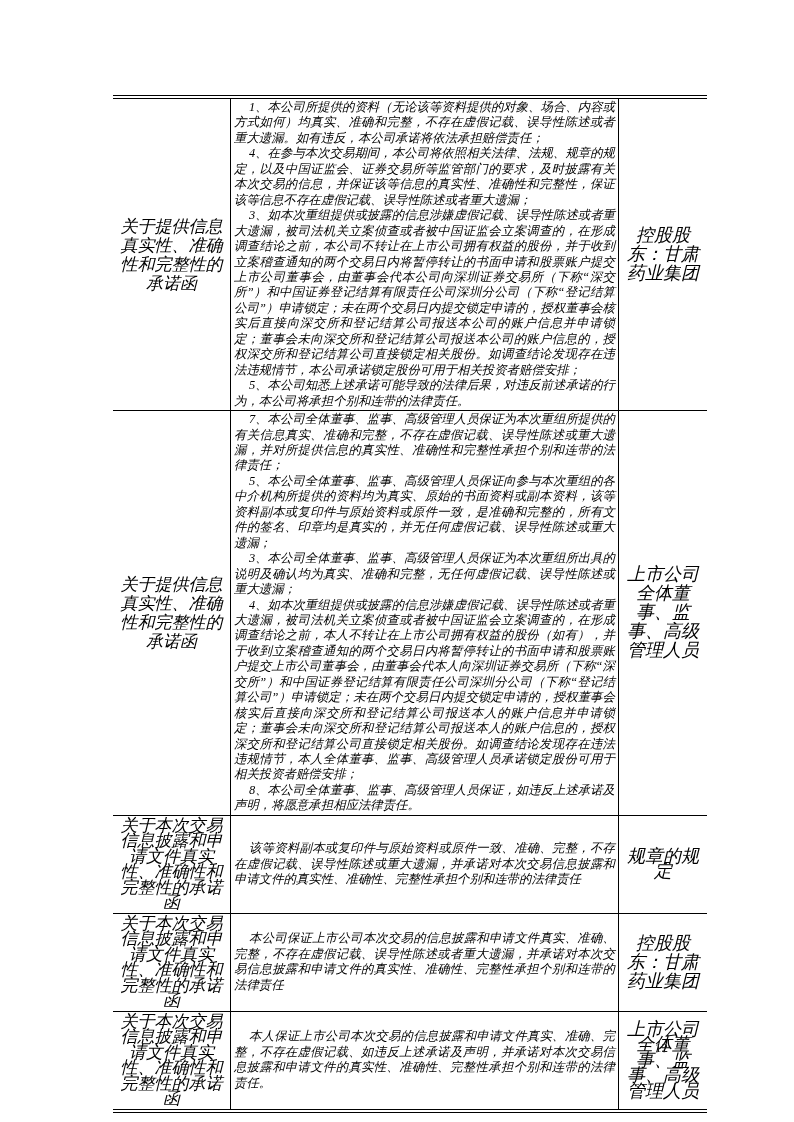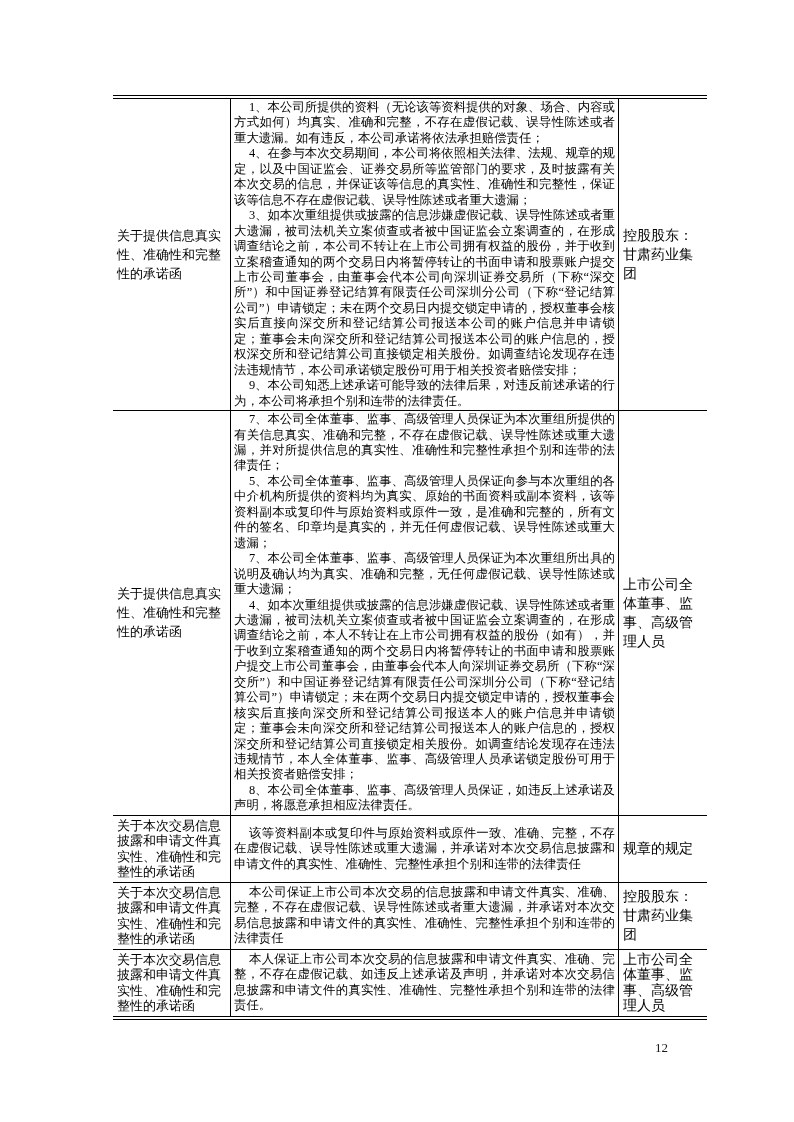--- a/index.html
+++ b/index.html
@@ -20,45 +20,47 @@
     border-collapse: collapse;
     table-layout: fixed;
     border-top: 4px double #000;
     border-bottom: 4px double #000;
   }
   .doc-table td {
     vertical-align: middle;
     padding: 0;
     word-break: break-all;
     overflow-wrap: break-word;
+    font-style: italic;
   }
   .doc-table tr { border-bottom: 1px solid #000; }
   .doc-table tr:last-child { border-bottom: none; }
 
   td.c1 {
     width: 109px;
     border-right: 1px solid #000;
-    text-align: left;
-    font-size: 13px;
+    text-align: center;
+    font-size: 17px;
     line-height: 19px;
     padding: 2px 4px;
   }
   td.c2 {
     width: 381px;
     border-right: 1px solid #000;
     font-size: 12.4px;
     line-height: 15.45px;
     text-align: justify;
     text-justify: inter-ideograph;
     padding: 1px 3px;
   }
   td.c2 p { margin: 0; text-indent: 15px; }
   td.c3 {
     width: 80px;
-    font-size: 14px;
+    text-align: center;
+    font-size: 18px;
     line-height: 19px;
     padding: 2px 4px;
   }
 
   tr.r1 { height: 307px; }
   tr.r2 { height: 402px; }
   tr.r3 { height: 61px; }
   tr.r4 { height: 66px; }
   tr.r5 { height: 62px; }
 
@@ -80,30 +82,30 @@
 <div class="page">
 
   <table class="doc-table">
     <tbody>
         <tr class="r1">
       <td class="c1">关于提供信息真实性、准确性和完整性的承诺函</td>
       <td class="c2">
         <p>1、本公司所提供的资料（无论该等资料提供的对象、场合、内容或方式如何）均真实、准确和完整，不存在虚假记载、误导性陈述或者重大遗漏。如有违反，本公司承诺将依法承担赔偿责任；</p>
         <p>4、在参与本次交易期间，本公司将依照相关法律、法规、规章的规定，以及中国证监会、证券交易所等监管部门的要求，及时披露有关本次交易的信息，并保证该等信息的真实性、准确性和完整性，保证该等信息不存在虚假记载、误导性陈述或者重大遗漏；</p>
         <p>3、如本次重组提供或披露的信息涉嫌虚假记载、误导性陈述或者重大遗漏，被司法机关立案侦查或者被中国证监会立案调查的，在形成调查结论之前，本公司不转让在上市公司拥有权益的股份，并于收到立案稽查通知的两个交易日内将暂停转让的书面申请和股票账户提交上市公司董事会，由董事会代本公司向深圳证券交易所（下称“深交所”）和中国证券登记结算有限责任公司深圳分公司（下称“登记结算公司”）申请锁定；未在两个交易日内提交锁定申请的，授权董事会核实后直接向深交所和登记结算公司报送本公司的账户信息并申请锁定；董事会未向深交所和登记结算公司报送本公司的账户信息的，授权深交所和登记结算公司直接锁定相关股份。如调查结论发现存在违法违规情节，本公司承诺锁定股份可用于相关投资者赔偿安排；</p>
-        <p>9、本公司知悉上述承诺可能导致的法律后果，对违反前述承诺的行为，本公司将承担个别和连带的法律责任。</p>
+        <p>5、本公司知悉上述承诺可能导致的法律后果，对违反前述承诺的行为，本公司将承担个别和连带的法律责任。</p>
       </td>
       <td class="c3">控股股东：甘肃药业集团</td>
     </tr>
     <tr class="r2">
       <td class="c1">关于提供信息真实性、准确性和完整性的承诺函</td>
       <td class="c2">
         <p>7、本公司全体董事、监事、高级管理人员保证为本次重组所提供的有关信息真实、准确和完整，不存在虚假记载、误导性陈述或重大遗漏，并对所提供信息的真实性、准确性和完整性承担个别和连带的法律责任；</p>
         <p>5、本公司全体董事、监事、高级管理人员保证向参与本次重组的各中介机构所提供的资料均为真实、原始的书面资料或副本资料，该等资料副本或复印件与原始资料或原件一致，是准确和完整的，所有文件的签名、印章均是真实的，并无任何虚假记载、误导性陈述或重大遗漏；</p>
-        <p>7、本公司全体董事、监事、高级管理人员保证为本次重组所出具的说明及确认均为真实、准确和完整，无任何虚假记载、误导性陈述或重大遗漏；</p>
+        <p>3、本公司全体董事、监事、高级管理人员保证为本次重组所出具的说明及确认均为真实、准确和完整，无任何虚假记载、误导性陈述或重大遗漏；</p>
         <p>4、如本次重组提供或披露的信息涉嫌虚假记载、误导性陈述或者重大遗漏，被司法机关立案侦查或者被中国证监会立案调查的，在形成调查结论之前，本人不转让在上市公司拥有权益的股份（如有），并于收到立案稽查通知的两个交易日内将暂停转让的书面申请和股票账户提交上市公司董事会，由董事会代本人向深圳证券交易所（下称“深交所”）和中国证券登记结算有限责任公司深圳分公司（下称“登记结算公司”）申请锁定；未在两个交易日内提交锁定申请的，授权董事会核实后直接向深交所和登记结算公司报送本人的账户信息并申请锁定；董事会未向深交所和登记结算公司报送本人的账户信息的，授权深交所和登记结算公司直接锁定相关股份。如调查结论发现存在违法违规情节，本人全体董事、监事、高级管理人员承诺锁定股份可用于相关投资者赔偿安排；</p>
         <p>8、本公司全体董事、监事、高级管理人员保证，如违反上述承诺及声明，将愿意承担相应法律责任。</p>
       </td>
       <td class="c3">上市公司全体董事、监事、高级管理人员</td>
     </tr>
     <tr class="r3 tight">
       <td class="c1">关于本次交易信息披露和申请文件真实性、准确性和完整性的承诺函</td>
       <td class="c2">
         <p>该等资料副本或复印件与原始资料或原件一致、准确、完整，不存在虚假记载、误导性陈述或重大遗漏，并承诺对本次交易信息披露和申请文件的真实性、准确性、完整性承担个别和连带的法律责任</p>
       </td>

